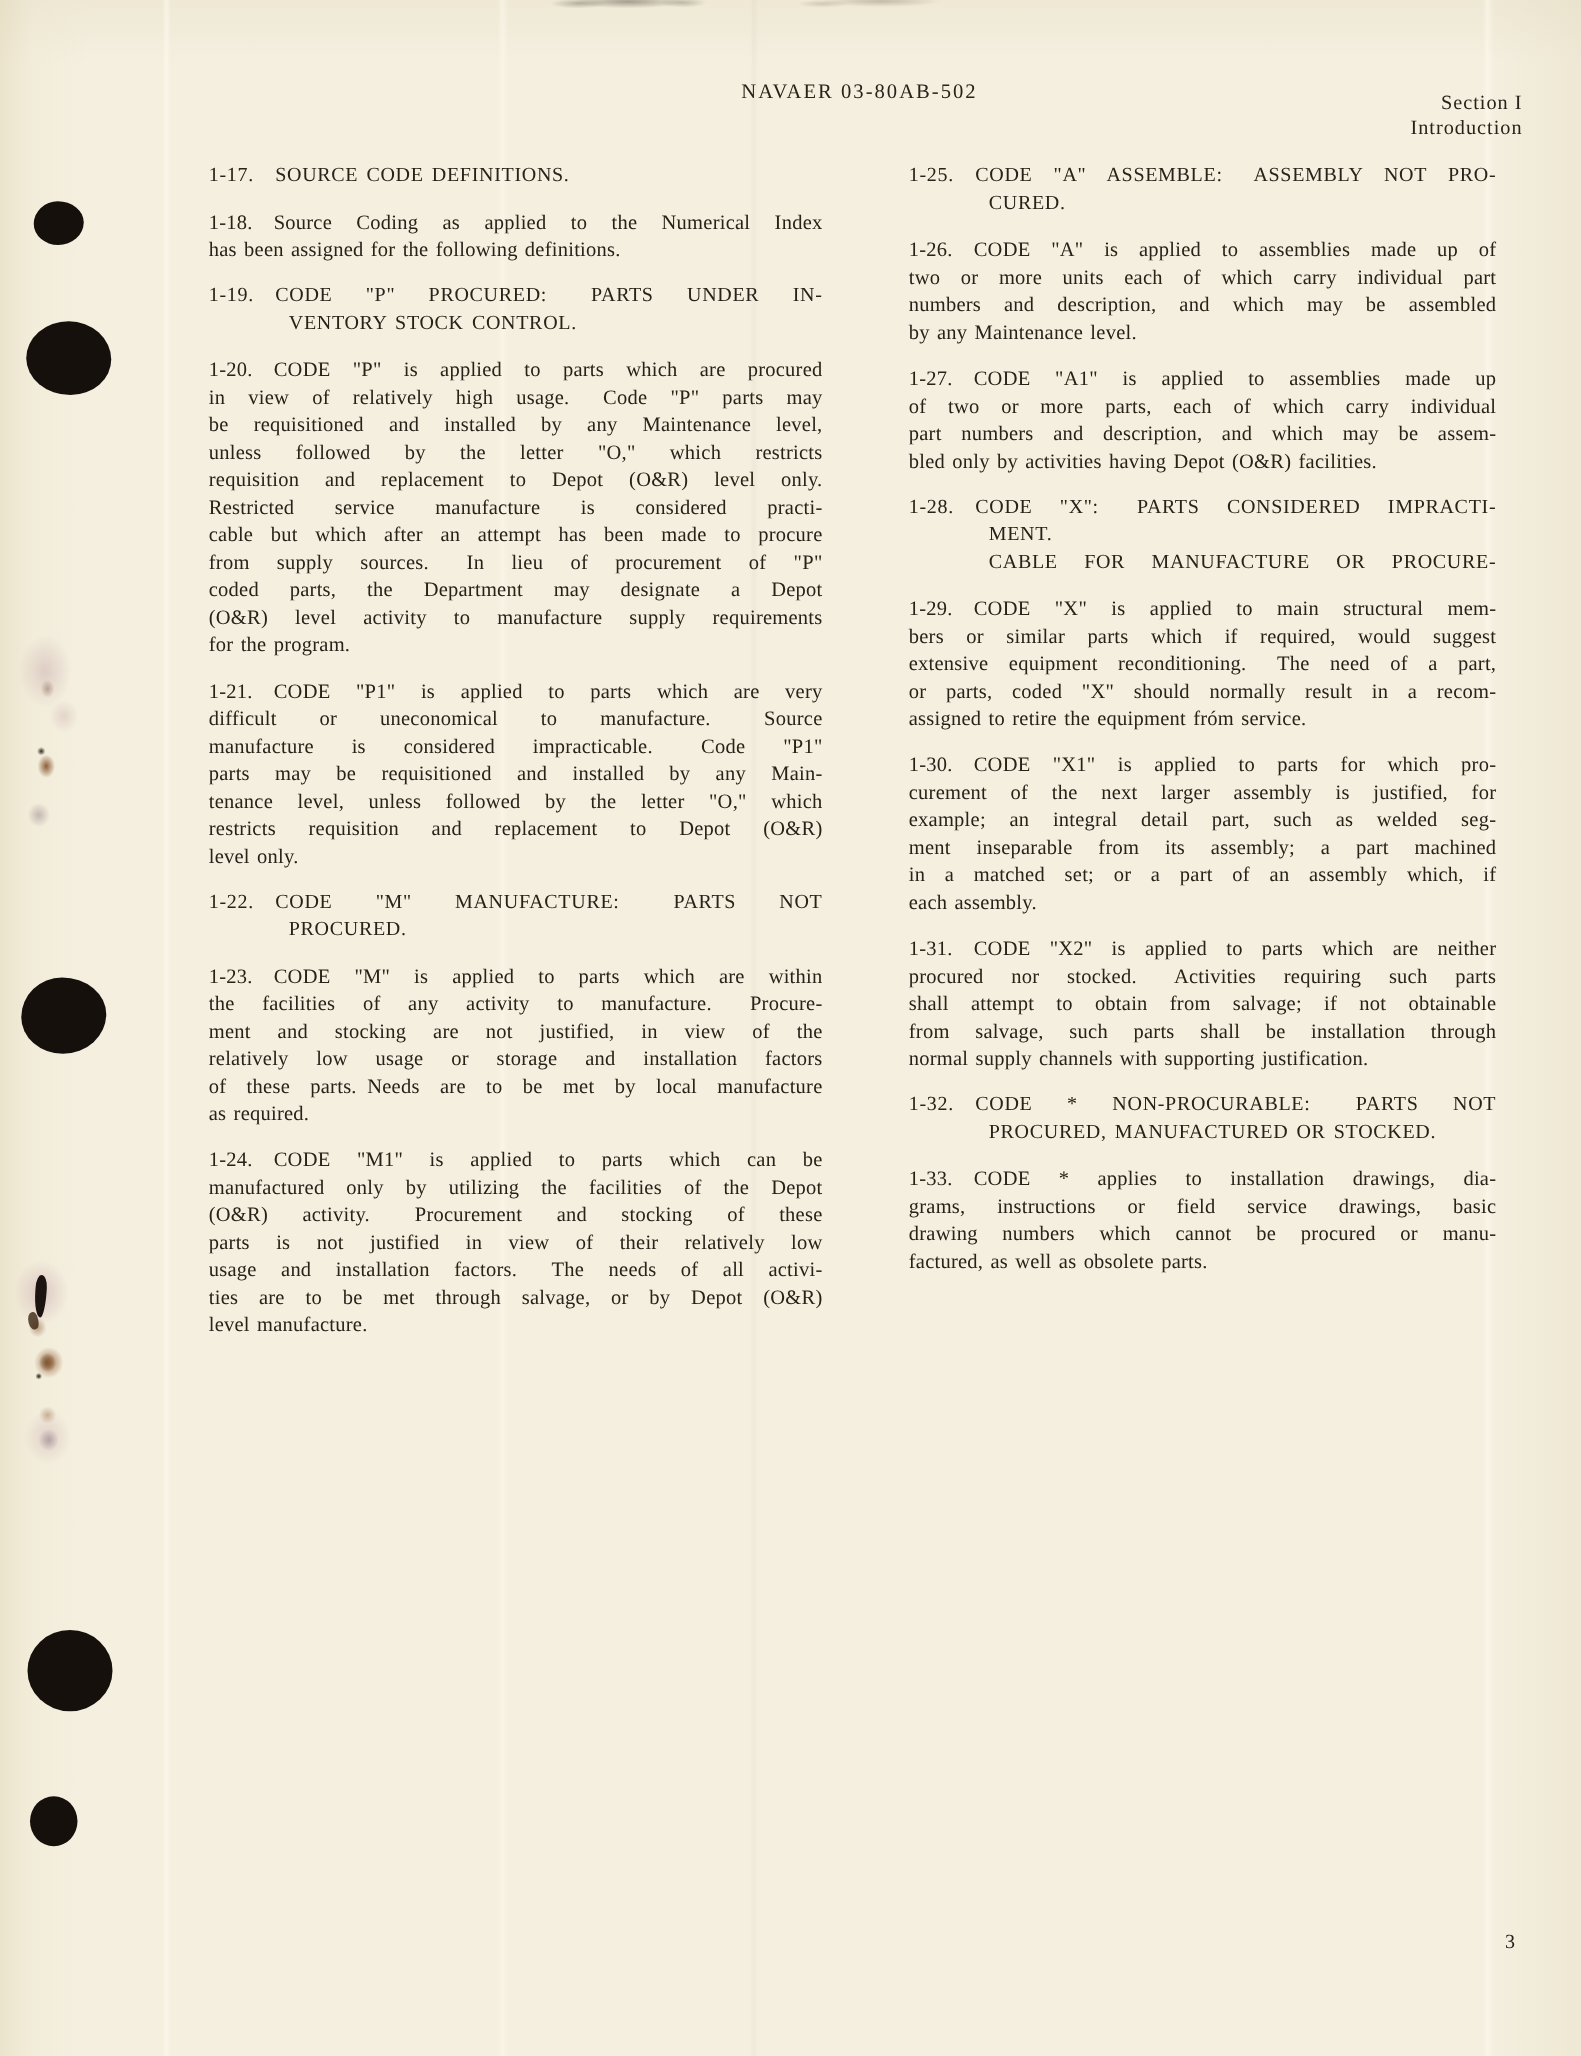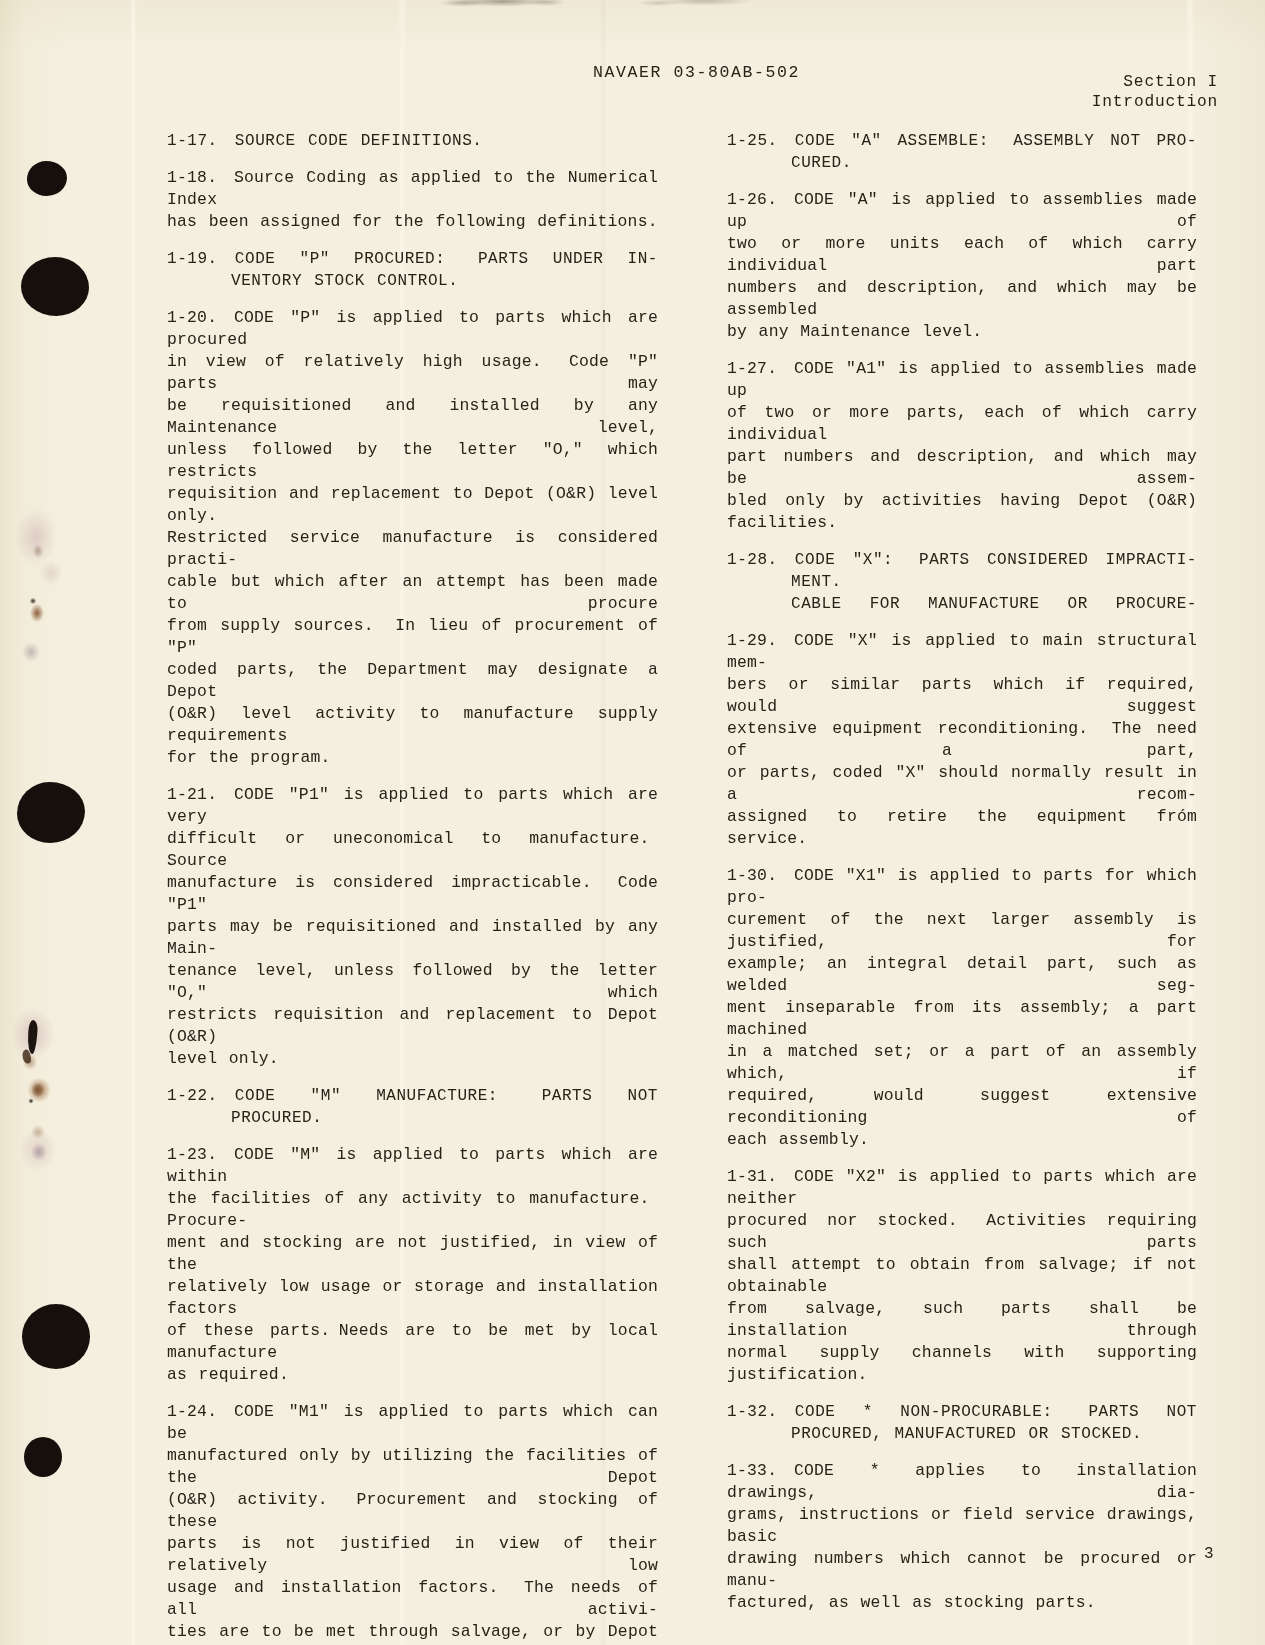--- a/index.html
+++ b/index.html
@@ -12,21 +12,20 @@
     position:relative;overflow:hidden;
     background:var(--paper);
     font-family:"Liberation Serif","DejaVu Serif",serif;
     color:var(--ink);
   }
   .page{position:absolute;inset:0;
     background:
       linear-gradient(90deg, rgba(214,200,160,0.30) 0px, rgba(234,226,198,0.18) 26px, rgba(0,0,0,0) 70px),
       linear-gradient(90deg, rgba(0,0,0,0) 94%, rgba(216,204,170,0.20) 100%),
       linear-gradient(0deg, rgba(0,0,0,0) 97%, rgba(222,212,184,0.25) 100%);
-    font-family: Liberation Mono, monospace;
   }
   
   .streaks{position:absolute;inset:0;pointer-events:none;
     background:
       linear-gradient(90deg, rgba(0,0,0,0) 130px, rgba(255,252,240,0.55) 133px, rgba(0,0,0,0) 137px),
       linear-gradient(90deg, rgba(0,0,0,0) 398px, rgba(255,252,240,0.45) 402px, rgba(0,0,0,0) 407px),
       linear-gradient(90deg, rgba(0,0,0,0) 600px, rgba(120,110,80,0.05) 603px, rgba(0,0,0,0) 607px),
       linear-gradient(90deg, rgba(0,0,0,0) 1186px, rgba(255,252,240,0.5) 1190px, rgba(0,0,0,0) 1195px);
   }
   .doc-number{position:absolute;left:593px;top:63px;font-size:16.5px;letter-spacing:1.6px;white-space:nowrap;}
@@ -193,39 +192,38 @@
           <div class="line">extensive equipment reconditioning.  The need of a part,</div>
           <div class="line">or parts, coded "X" should normally result in a recom-</div>
           <div class="line last">assigned to retire the equipment fróm service.</div>
         </div>
         <div class="para body">
           <div class="line">1-30.  CODE "X1" is applied to parts for which pro-</div>
           <div class="line">curement of the next larger assembly is justified, for</div>
           <div class="line">example; an integral detail part, such as welded seg-</div>
           <div class="line">ment inseparable from its assembly; a part machined</div>
           <div class="line">in a matched set; or a part of an assembly which, if</div>
-          <div class="line">required, would suggest extensive reconditioning of</div>
           <div class="line last">each assembly.</div>
         </div>
         <div class="para body">
           <div class="line">1-31.  CODE "X2" is applied to parts which are neither</div>
           <div class="line">procured nor stocked.  Activities requiring such parts</div>
           <div class="line">shall attempt to obtain from salvage; if not obtainable</div>
           <div class="line">from salvage, such parts shall be installation through</div>
           <div class="line last">normal supply channels with supporting  justification.</div>
         </div>
         <div class="para heading">
           <div class="line">1-32.  CODE * NON-PROCURABLE:  PARTS NOT</div>
           <div class="line last indent">PROCURED, MANUFACTURED OR STOCKED.</div>
         </div>
         <div class="para body">
           <div class="line">1-33.  CODE * applies to installation drawings, dia-</div>
           <div class="line">grams, instructions or field service drawings, basic</div>
           <div class="line">drawing numbers which cannot be procured or manu-</div>
-          <div class="line last">factured, as well as stocking parts.</div>
+          <div class="line last">factured, as well as obsolete parts.</div>
         </div>
       </div>
   </div>
 
   <div class="page-number">3</div>
 
   <div class="blot blot1"></div>
   <div class="blot blot2"></div>
   <div class="blot blot3"></div>
   <div class="blot blot4"></div>

